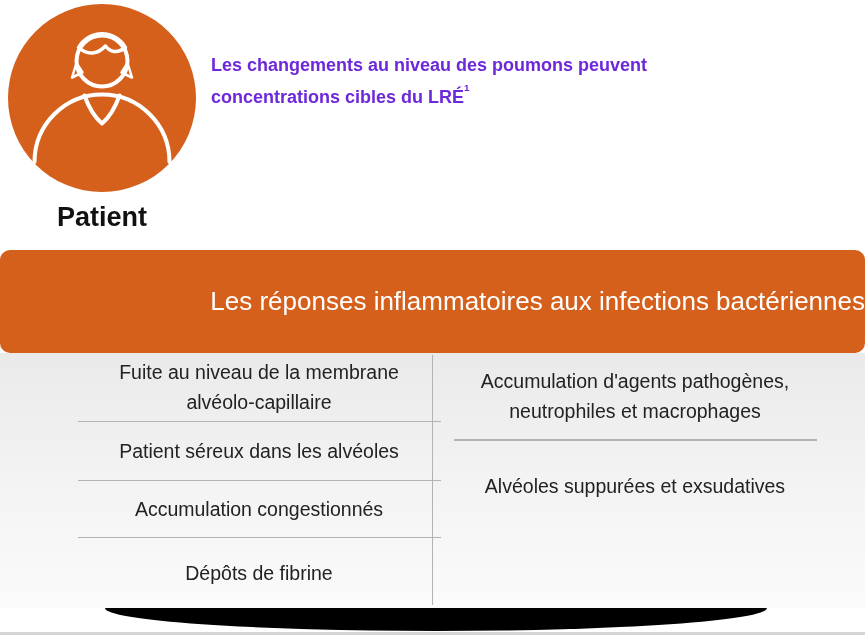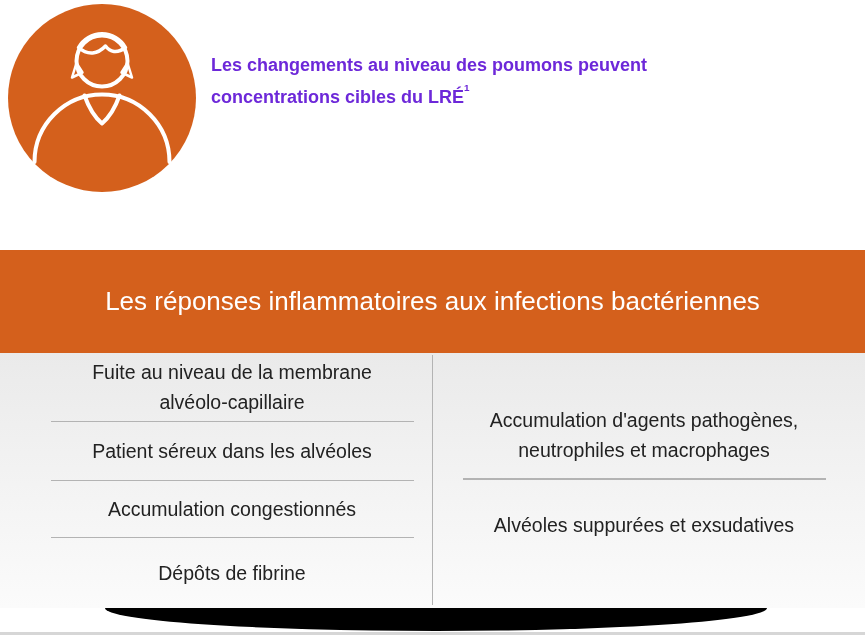--- a/index.html
+++ b/index.html
@@ -26,33 +26,33 @@
     white-space:nowrap;
   }
   .intro-text sup, .banner sup {
     font-size:0.55em; position:relative; top:-0.55em; line-height:0;
   }
 
   
   .banner {
     position:absolute; left:0; top:250px; width:865px; height:103px;
     background:var(--accent-orange,#d4601c);
-    display:flex; flex-direction:column; justify-content:center; align-items:center;
-    color:var(--banner-text,#ffffff); font-size:26px; line-height:37px; font-weight:400;
+    display:flex; flex-direction:column; justify-content:center; align-items:flex-end;
+    color:var(--banner-text,#ffffff); font-size:26px; line-height:37px; font-weight:400;border-radius:10px;
   }
   .banner .bline { white-space:nowrap; }
 
   
   .panel {
     position:absolute; left:0; top:353px; width:865px; height:255px;
     background:linear-gradient(180deg, var(--panel-top,#eaeaea) 0%, #f2f2f2 45%, var(--panel-bottom,#fbfbfb) 100%);
   }
   .col { position:absolute; top:0; height:255px; width:432px; display:flex; flex-direction:column; }
-  .col-left  { left:16px; }
-  .col-right { left:428px;justify-content:center; }
+  .col-left  { left:0;padding-left:43px; }
+  .col-right { left:419px; }
   .v-divider {
     position:absolute; left:432px; top:2px; width:1px; height:250px;
     background:var(--divider,#b3b3b3);
   }
   .row {
     display:flex; align-items:center; justify-content:center;
     text-align:center; font-size:19.5px; color:#222; line-height:30px; flex:none;
   }
   .row .cell-text { white-space:nowrap; }
   .row .cell-text.wrap-left  { white-space:normal; max-width:340px; }
@@ -84,20 +84,21 @@
   <div class="patient-circle">
     <svg viewBox="0 0 188 188" fill="none" stroke="#ffffff" stroke-linecap="round" stroke-linejoin="round">
       <circle cx="94" cy="57" r="25.5" stroke-width="4"></circle>
       <path d="M70.5,43.5 A27,27 0 0 1 117.5,43.5 C109,50 102,48 97.5,42 C90,50 80,52 70.5,43.5 Z" stroke-width="3.5"></path>
       <path d="M68.5,59 L64,73.5 L74.5,68.5 Z" stroke-width="2.5"></path>
       <path d="M119.5,59 L124,73.5 L113.5,68.5 Z" stroke-width="2.5"></path>
       <path d="M26.5,158 A67.5,67.5 0 0 1 161.5,158" stroke-width="4"></path>
       <path d="M76.5,91.5 Q83,110 94,119.5 Q105,110 111.5,91.5" stroke-width="4"></path>
     </svg>
   </div>
+  <div class="patient-label">Patient</div>
 
   <div class="intro-text">
     <div>Les changements au niveau des poumons peuvent</div>
     <div><span>concentrations cibles du LRÉ</span><sup>1</sup></div>
   </div>
 
   <div class="banner">
     <div class="bline">Les réponses inflammatoires aux infections bactériennes</div>
   </div>
 

